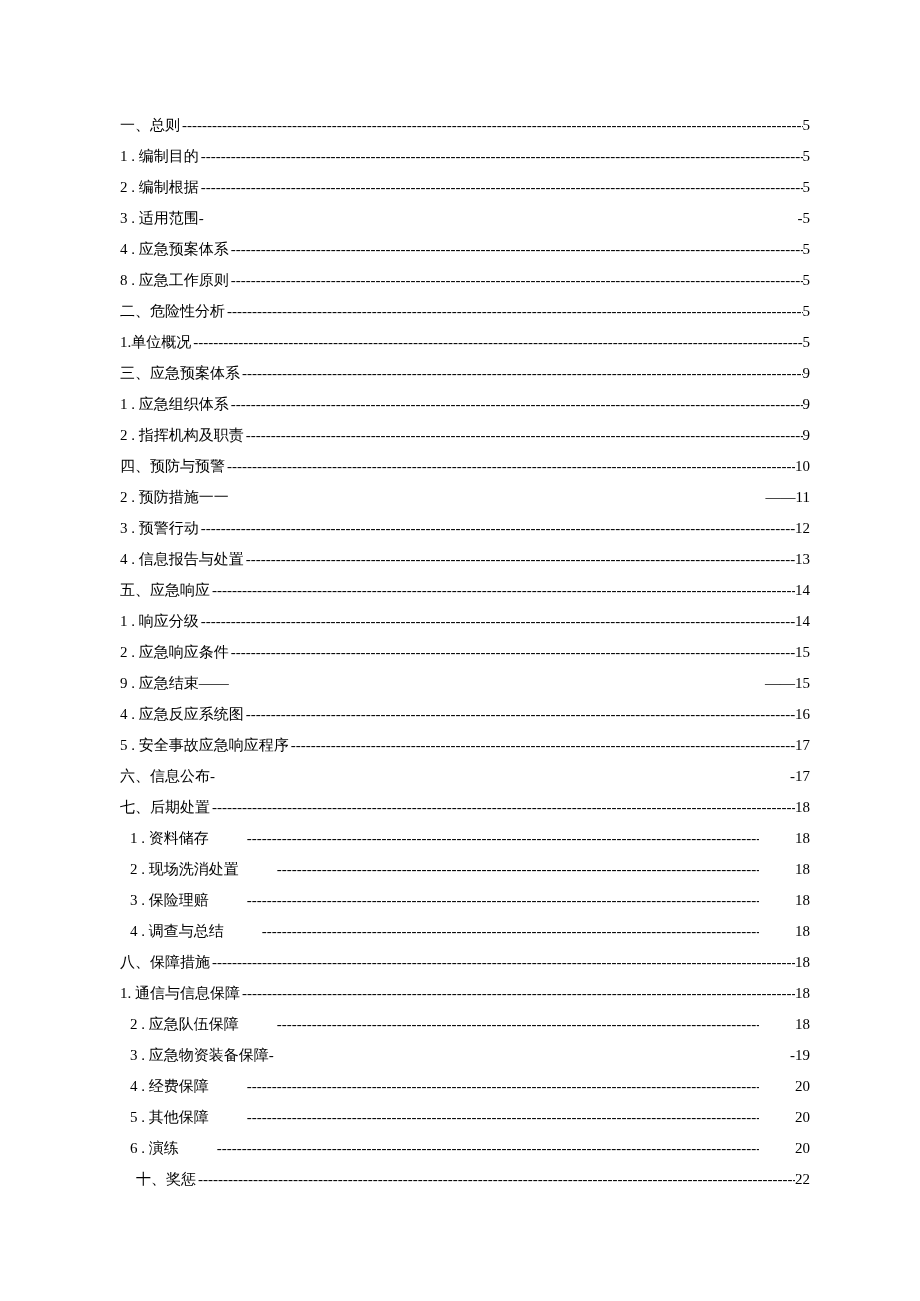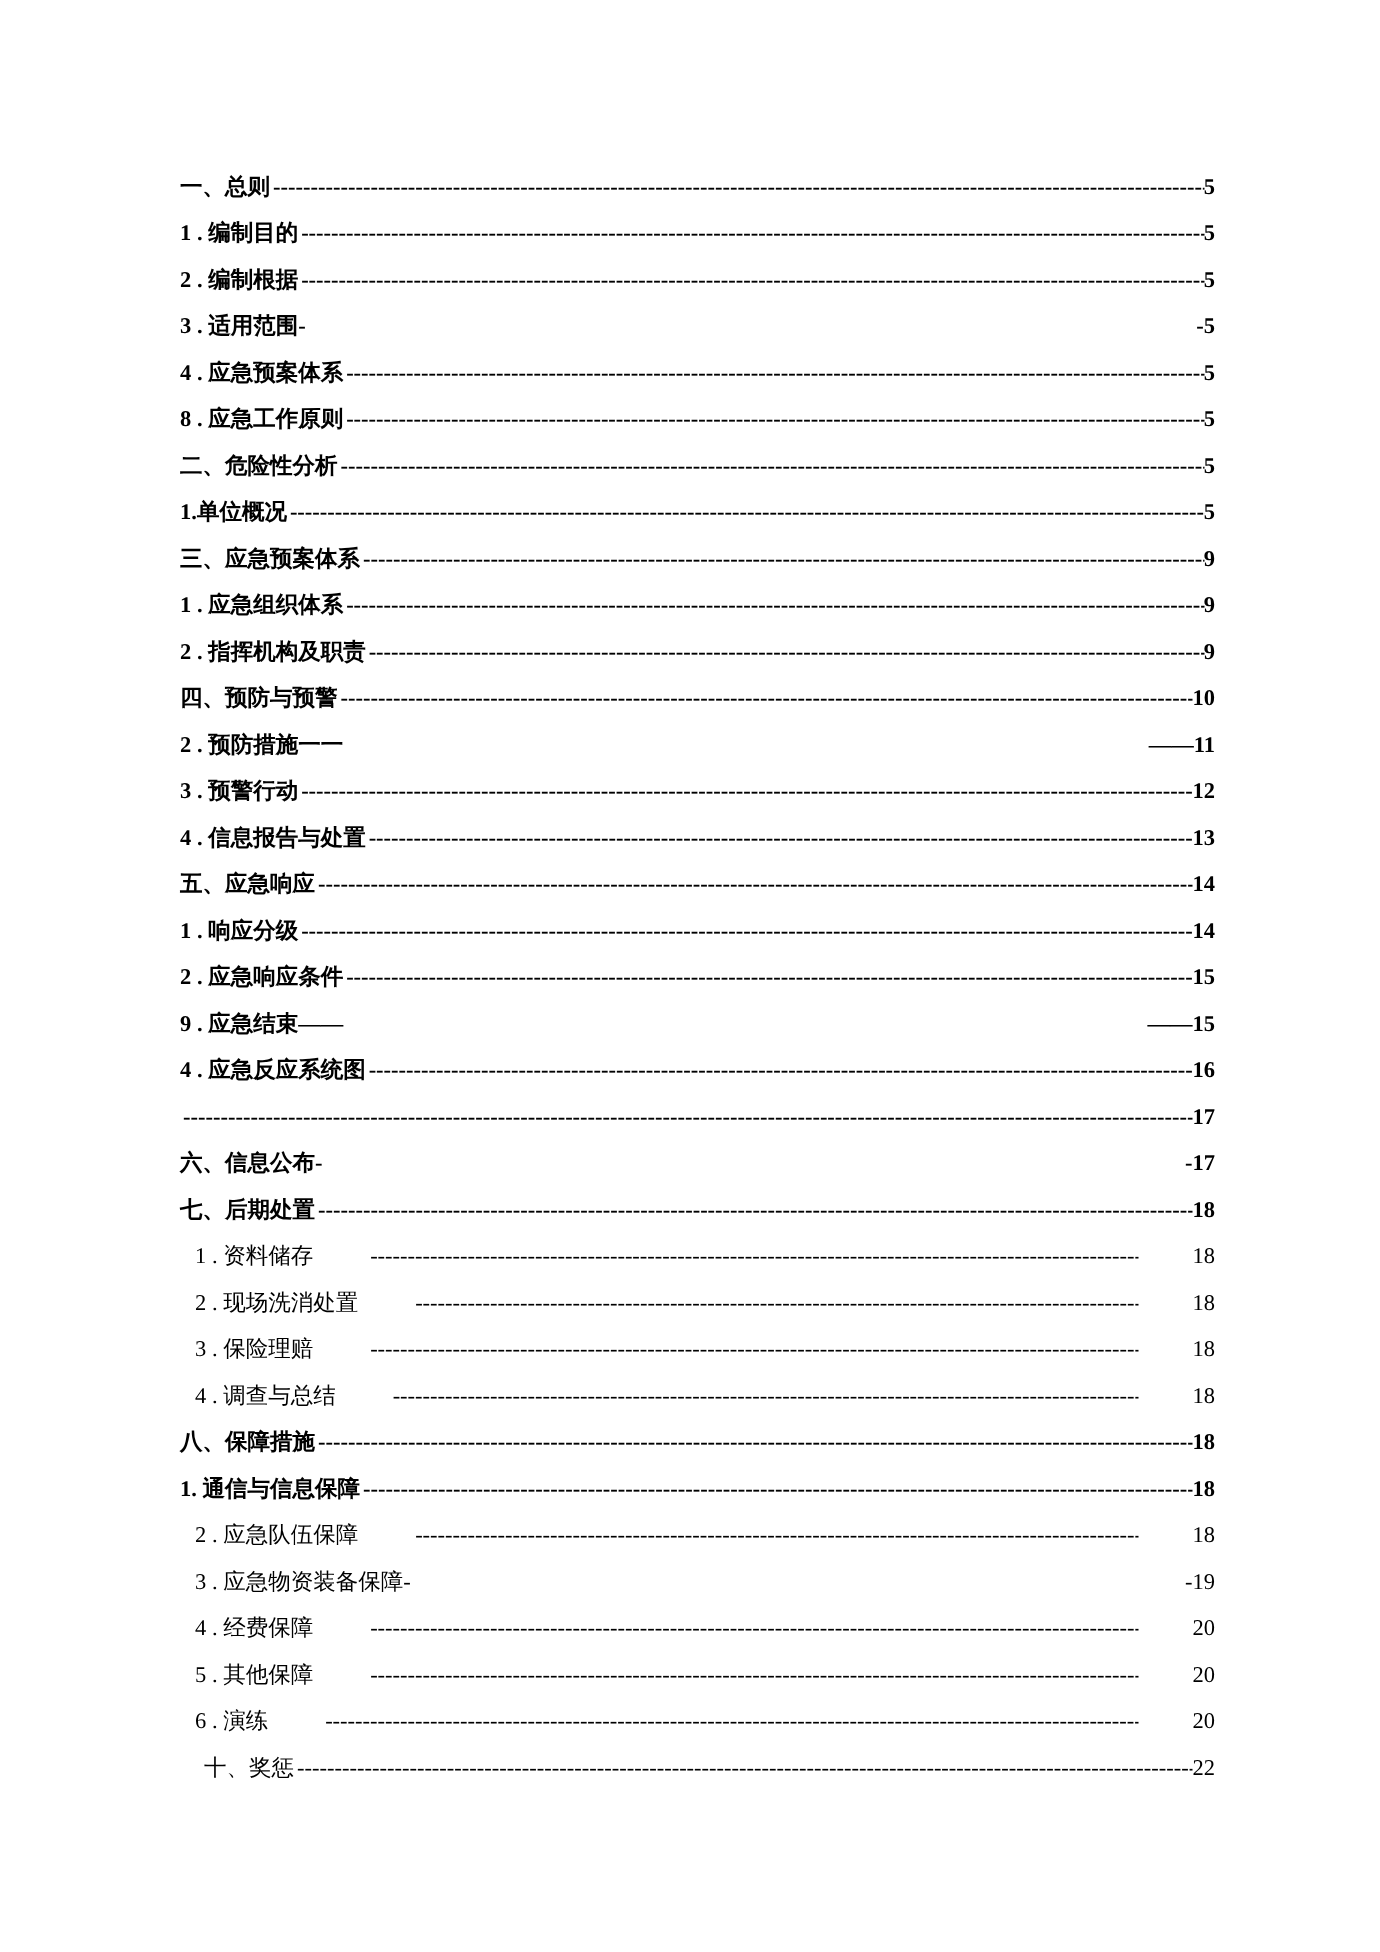--- a/index.html
+++ b/index.html
@@ -28,21 +28,21 @@
   .toc-dashes {
     flex: 1 1 auto;
     overflow: hidden;
     letter-spacing: 0;
     color: #000;
     padding: 0 2px;
   }
   .toc-page {
     flex: 0 0 auto;
   }
-  .indent-1 { padding-left: 0; font-weight: bold; }
+  .indent-1 { padding-left: 0; }
   .indent-2 { padding-left: 10px; gap: 36px; }
   .indent-3 { padding-left: 16px; }
 </style>
 </head>
 <body>
 
 <div class="page" id="toc-container">
     <div class="toc-line indent-1">
       <span class="toc-label">一、总则 </span>
       <span class="toc-dashes">--------------------------------------------------------------------------------------------------------------------------------------------------------------------------------------------------------</span>
@@ -137,20 +137,21 @@
       <span class="toc-label">9  .  应急结束——</span>
       <span class="toc-dashes">&nbsp;&nbsp;&nbsp;&nbsp;&nbsp;&nbsp;&nbsp;&nbsp;&nbsp;&nbsp;&nbsp;&nbsp;&nbsp;&nbsp;&nbsp;&nbsp;&nbsp;&nbsp;&nbsp;&nbsp;&nbsp;&nbsp;&nbsp;&nbsp;&nbsp;&nbsp;&nbsp;&nbsp;&nbsp;&nbsp;&nbsp;&nbsp;&nbsp;&nbsp;&nbsp;&nbsp;&nbsp;&nbsp;&nbsp;&nbsp;&nbsp;&nbsp;&nbsp;&nbsp;&nbsp;&nbsp;&nbsp;&nbsp;&nbsp;&nbsp;&nbsp;&nbsp;&nbsp;&nbsp;&nbsp;&nbsp;&nbsp;&nbsp;&nbsp;&nbsp;&nbsp;&nbsp;&nbsp;&nbsp;&nbsp;&nbsp;&nbsp;&nbsp;&nbsp;&nbsp;&nbsp;&nbsp;&nbsp;&nbsp;&nbsp;&nbsp;&nbsp;&nbsp;&nbsp;&nbsp;&nbsp;&nbsp;&nbsp;&nbsp;&nbsp;&nbsp;&nbsp;&nbsp;&nbsp;&nbsp;&nbsp;&nbsp;&nbsp;&nbsp;&nbsp;&nbsp;&nbsp;&nbsp;&nbsp;&nbsp;&nbsp;&nbsp;&nbsp;&nbsp;&nbsp;&nbsp;&nbsp;&nbsp;&nbsp;&nbsp;&nbsp;&nbsp;&nbsp;&nbsp;&nbsp;&nbsp;&nbsp;&nbsp;&nbsp;&nbsp;&nbsp;&nbsp;&nbsp;&nbsp;&nbsp;&nbsp;&nbsp;&nbsp;&nbsp;&nbsp;&nbsp;&nbsp;&nbsp;&nbsp;&nbsp;&nbsp;&nbsp;&nbsp;&nbsp;&nbsp;&nbsp;&nbsp;&nbsp;&nbsp;&nbsp;&nbsp;&nbsp;&nbsp;&nbsp;&nbsp;&nbsp;&nbsp;&nbsp;&nbsp;&nbsp;&nbsp;&nbsp;&nbsp;&nbsp;&nbsp;&nbsp;&nbsp;&nbsp;&nbsp;&nbsp;&nbsp;&nbsp;&nbsp;&nbsp;&nbsp;&nbsp;&nbsp;&nbsp;&nbsp;&nbsp;&nbsp;&nbsp;&nbsp;&nbsp;&nbsp;&nbsp;&nbsp;&nbsp;&nbsp;&nbsp;&nbsp;&nbsp;&nbsp;&nbsp;&nbsp;&nbsp;&nbsp;&nbsp;&nbsp;&nbsp;&nbsp;&nbsp;&nbsp;&nbsp;&nbsp;</span>
       <span class="toc-page">——15</span>
     </div>
     <div class="toc-line indent-1">
       <span class="toc-label">4  . 应急反应系统图 </span>
       <span class="toc-dashes">--------------------------------------------------------------------------------------------------------------------------------------------------------------------------------------------------------</span>
       <span class="toc-page">16</span>
     </div>
     <div class="toc-line indent-1">
+      <span class="toc-label">5  . 安全事故应急响应程序 </span>
       <span class="toc-dashes">--------------------------------------------------------------------------------------------------------------------------------------------------------------------------------------------------------</span>
       <span class="toc-page">17</span>
     </div>
     <div class="toc-line indent-1">
       <span class="toc-label">六、信息公布-</span>
       <span class="toc-dashes">&nbsp;&nbsp;&nbsp;&nbsp;&nbsp;&nbsp;&nbsp;&nbsp;&nbsp;&nbsp;&nbsp;&nbsp;&nbsp;&nbsp;&nbsp;&nbsp;&nbsp;&nbsp;&nbsp;&nbsp;&nbsp;&nbsp;&nbsp;&nbsp;&nbsp;&nbsp;&nbsp;&nbsp;&nbsp;&nbsp;&nbsp;&nbsp;&nbsp;&nbsp;&nbsp;&nbsp;&nbsp;&nbsp;&nbsp;&nbsp;&nbsp;&nbsp;&nbsp;&nbsp;&nbsp;&nbsp;&nbsp;&nbsp;&nbsp;&nbsp;&nbsp;&nbsp;&nbsp;&nbsp;&nbsp;&nbsp;&nbsp;&nbsp;&nbsp;&nbsp;&nbsp;&nbsp;&nbsp;&nbsp;&nbsp;&nbsp;&nbsp;&nbsp;&nbsp;&nbsp;&nbsp;&nbsp;&nbsp;&nbsp;&nbsp;&nbsp;&nbsp;&nbsp;&nbsp;&nbsp;&nbsp;&nbsp;&nbsp;&nbsp;&nbsp;&nbsp;&nbsp;&nbsp;&nbsp;&nbsp;&nbsp;&nbsp;&nbsp;&nbsp;&nbsp;&nbsp;&nbsp;&nbsp;&nbsp;&nbsp;&nbsp;&nbsp;&nbsp;&nbsp;&nbsp;&nbsp;&nbsp;&nbsp;&nbsp;&nbsp;&nbsp;&nbsp;&nbsp;&nbsp;&nbsp;&nbsp;&nbsp;&nbsp;&nbsp;&nbsp;&nbsp;&nbsp;&nbsp;&nbsp;&nbsp;&nbsp;&nbsp;&nbsp;&nbsp;&nbsp;&nbsp;&nbsp;&nbsp;&nbsp;&nbsp;&nbsp;&nbsp;&nbsp;&nbsp;&nbsp;&nbsp;&nbsp;&nbsp;&nbsp;&nbsp;&nbsp;&nbsp;&nbsp;&nbsp;&nbsp;&nbsp;&nbsp;&nbsp;&nbsp;&nbsp;&nbsp;&nbsp;&nbsp;&nbsp;&nbsp;&nbsp;&nbsp;&nbsp;&nbsp;&nbsp;&nbsp;&nbsp;&nbsp;&nbsp;&nbsp;&nbsp;&nbsp;&nbsp;&nbsp;&nbsp;&nbsp;&nbsp;&nbsp;&nbsp;&nbsp;&nbsp;&nbsp;&nbsp;&nbsp;&nbsp;&nbsp;&nbsp;&nbsp;&nbsp;&nbsp;&nbsp;&nbsp;&nbsp;&nbsp;&nbsp;&nbsp;&nbsp;&nbsp;&nbsp;&nbsp;</span>
       <span class="toc-page">-17</span>
     </div>
     <div class="toc-line indent-1">
       <span class="toc-label">七、后期处置 </span>

